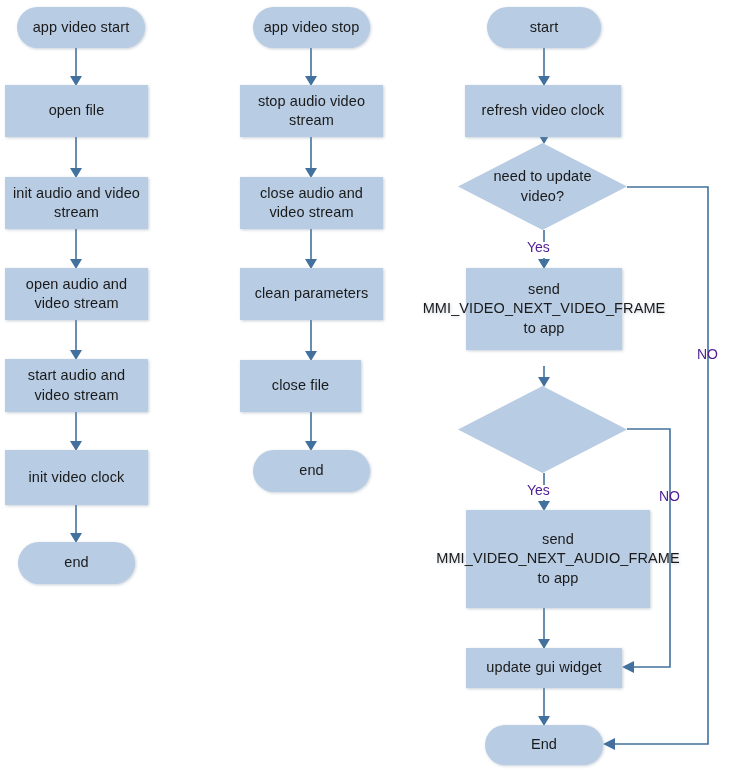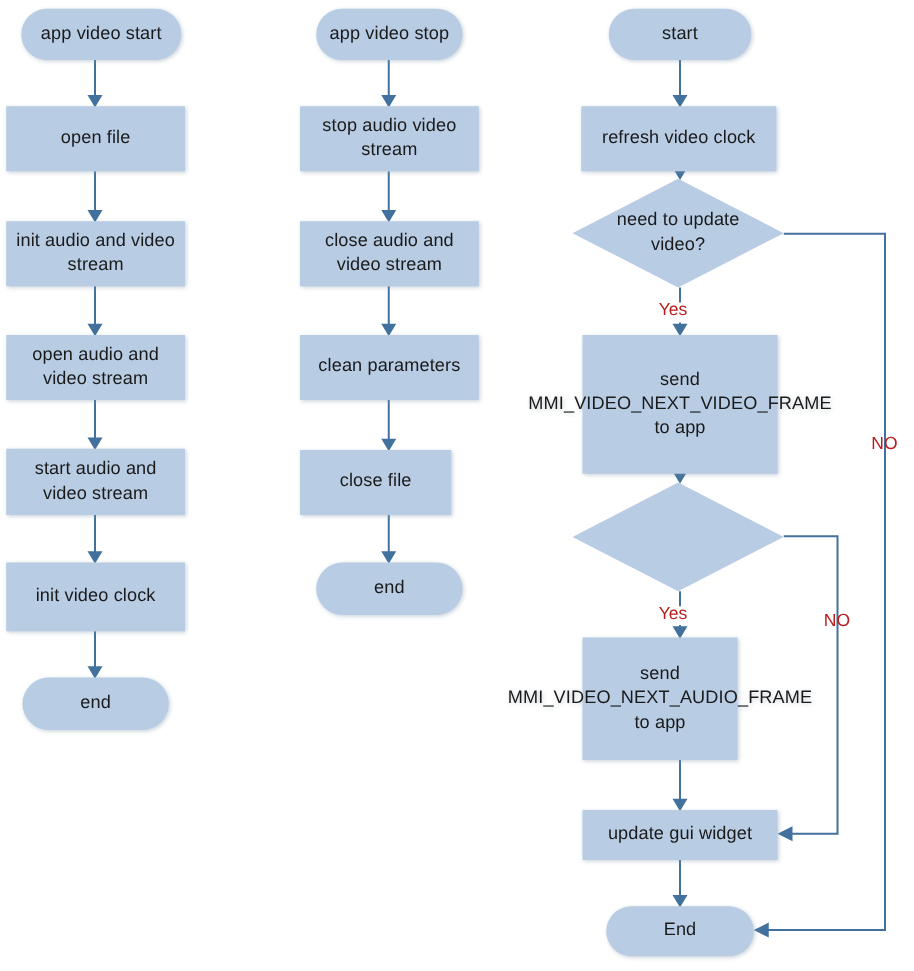--- a/index.html
+++ b/index.html
@@ -56,21 +56,21 @@
   }
   .node.decision .dia-label {
     position: relative;
     z-index: 2;
     width: 82%;
     text-align: center;
   }
   .edge-label {
     position: absolute;
     font-size: 14px;
-    color: #b91c1c;
+    color: #4c1d95;
     font-family: "Liberation Sans", sans-serif;
     white-space: nowrap;
   }
   svg line, svg path, svg polyline {
     stroke: #41719c;
     stroke-width: 1.6;
     fill: none;
   }
   svg polygon.arrowhead {
     fill: #41719c;
@@ -219,27 +219,27 @@
 <div class="node terminator" style="left:487px; top:7px;   width:114px; height:41px;">
   <span>start</span>
 </div>
 <div class="node process" style="left:465px; top:85px;  width:156px; height:52px;">
   <span>refresh video clock</span>
 </div>
 <div class="node decision" style="left:458px; top:143px; width:169px; height:87px;align-items:center;">
   <span class="dia-shape"></span>
   <span class="dia-label">need to update video?</span>
 </div>
-<div class="node process" style="left:466px; top:268px; width:156px; height:111px;">
+<div class="node process" style="left:466px; top:268px; width:156px; height:82px;">
   <span>send MMI_VIDEO_NEXT_VIDEO_FRAME to app</span>
 </div>
 <div class="node decision" style="left:458px; top:386px; width:169px; height:87px;">
   <span class="dia-shape"></span>
 </div>
-<div class="node process" style="left:466px; top:510px; width:124px; height:98px;">
+<div class="node process" style="left:466px; top:510px; width:184px; height:98px;">
   <span>send MMI_VIDEO_NEXT_AUDIO_FRAME to app</span>
 </div>
 <div class="node process" style="left:466px; top:648px; width:156px; height:40px;">
   <span>update gui widget</span>
 </div>
 <div class="node terminator" style="left:485px; top:725px; width:118px; height:40px;">
   <span>End</span>
 </div>
 
 <div class="edge-label" style="left:527px; top:239px;">Yes</div>

